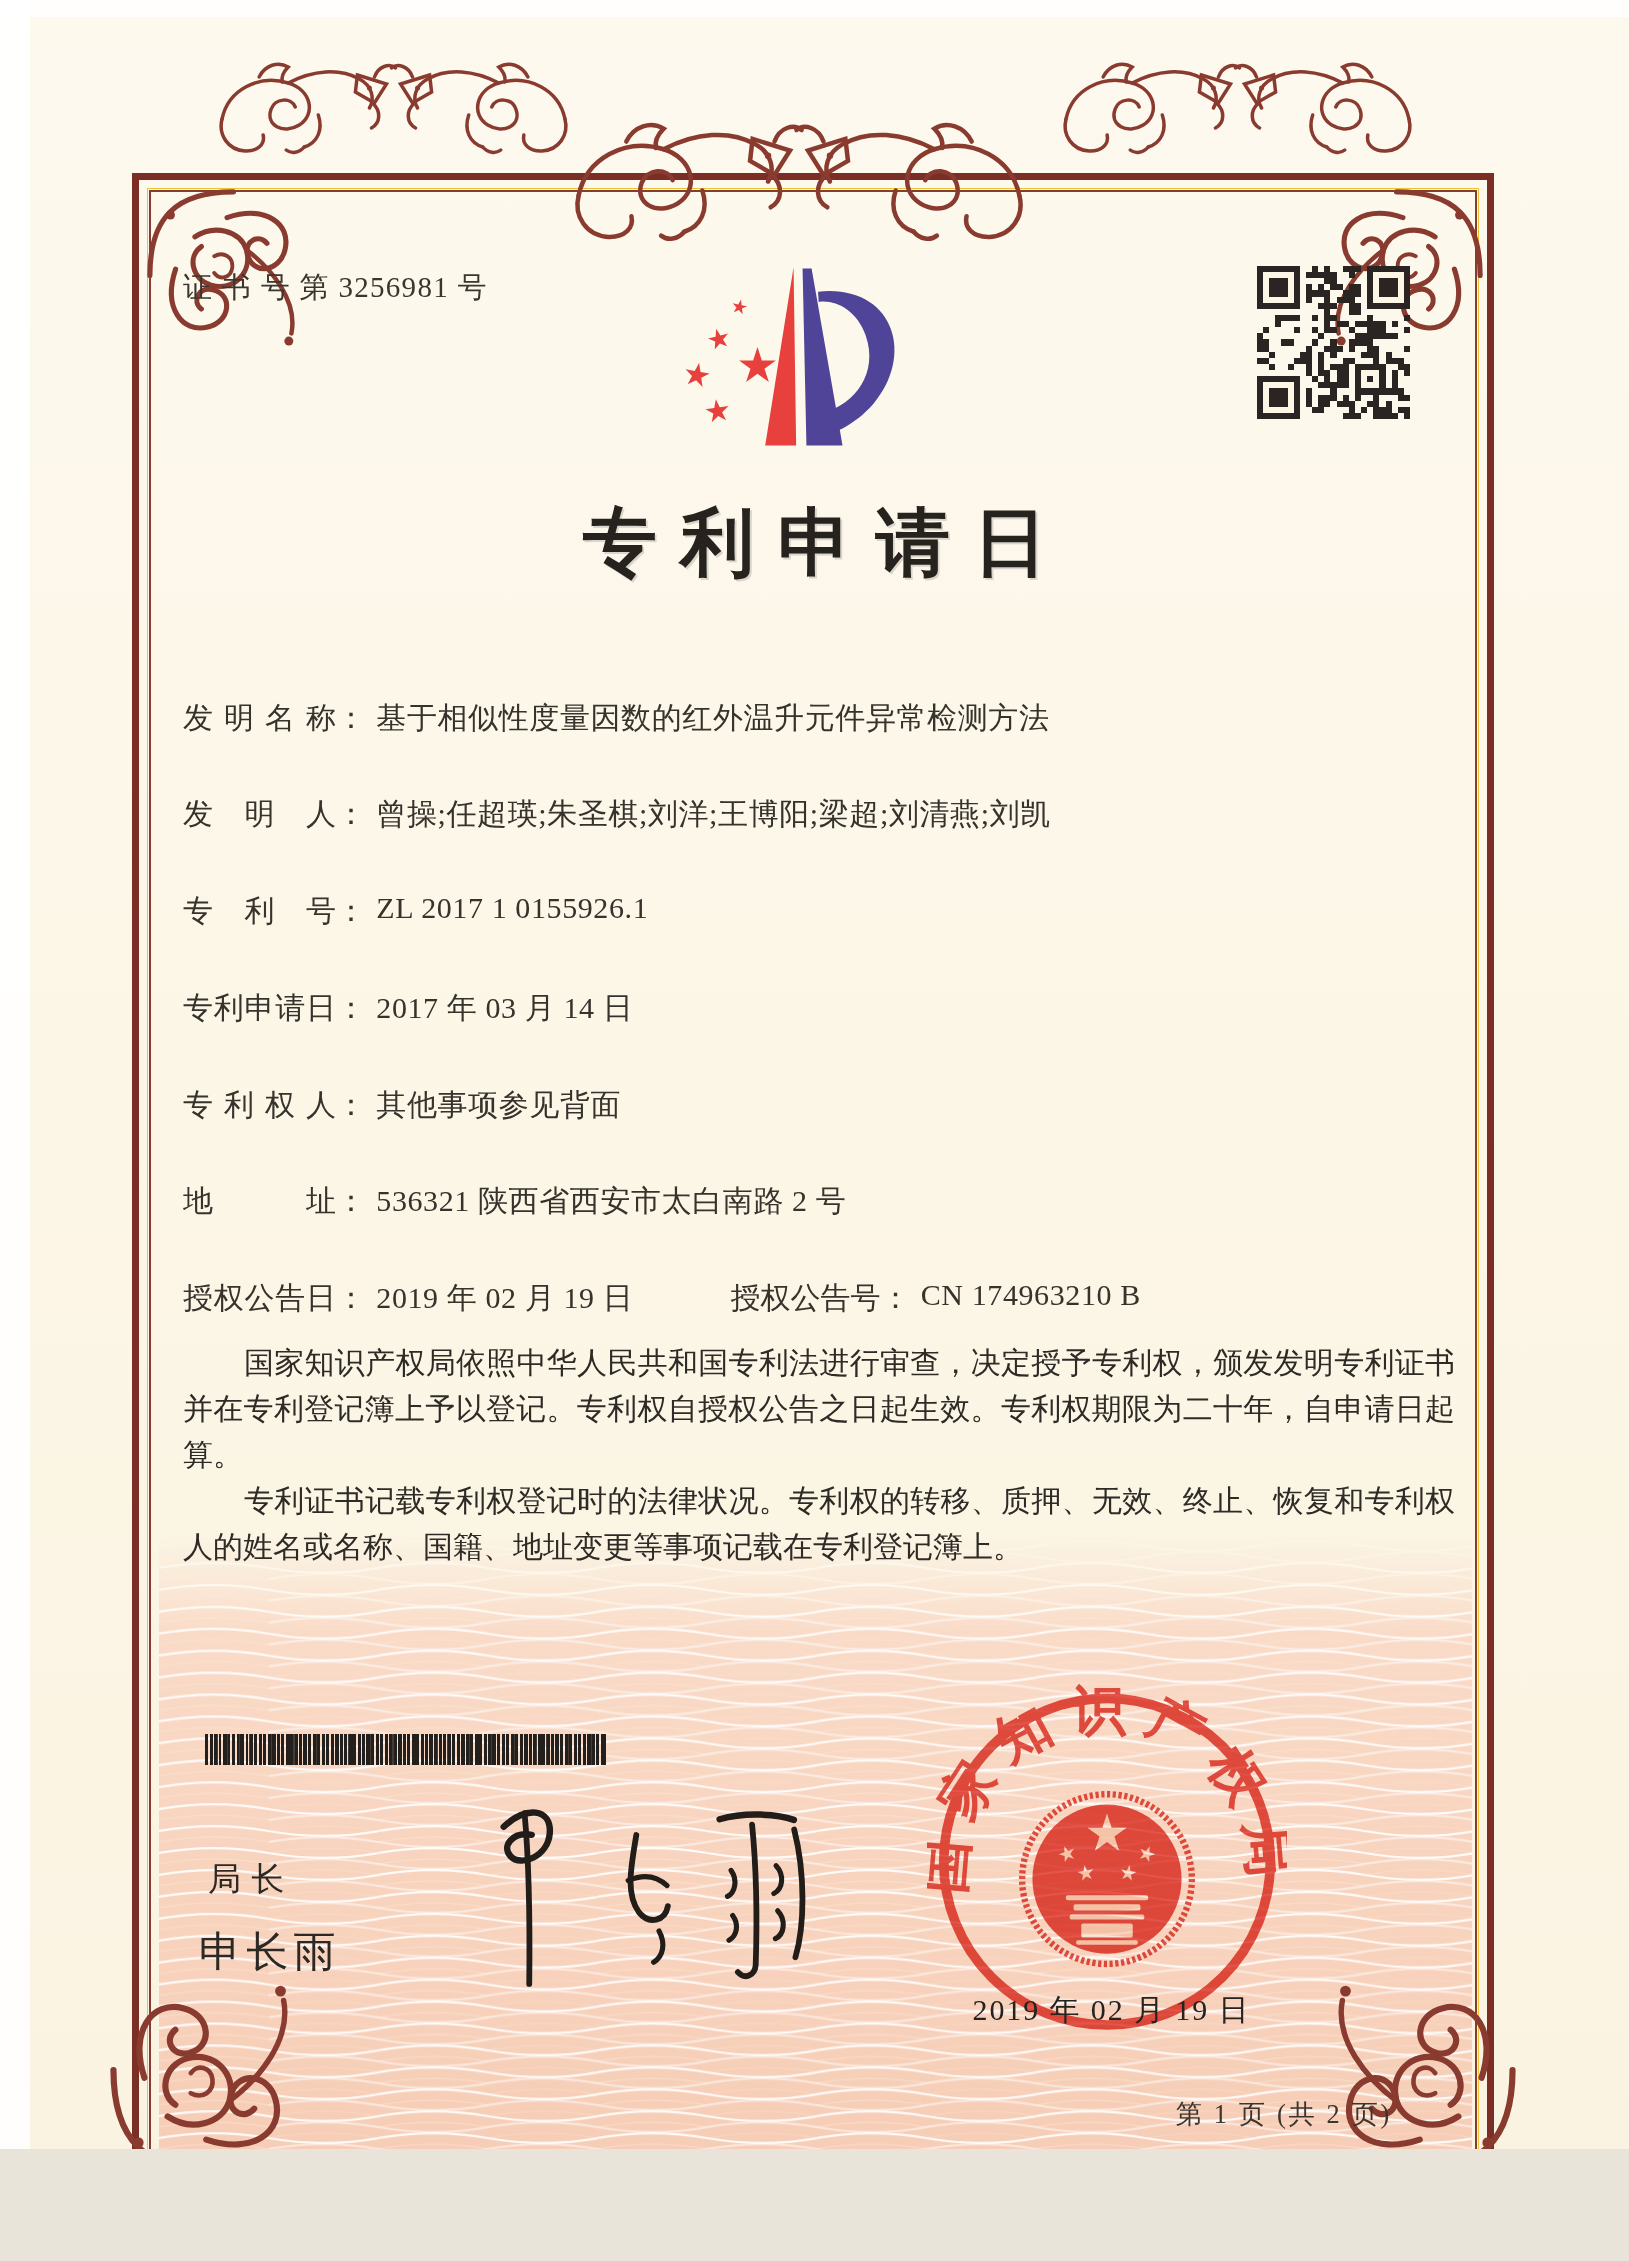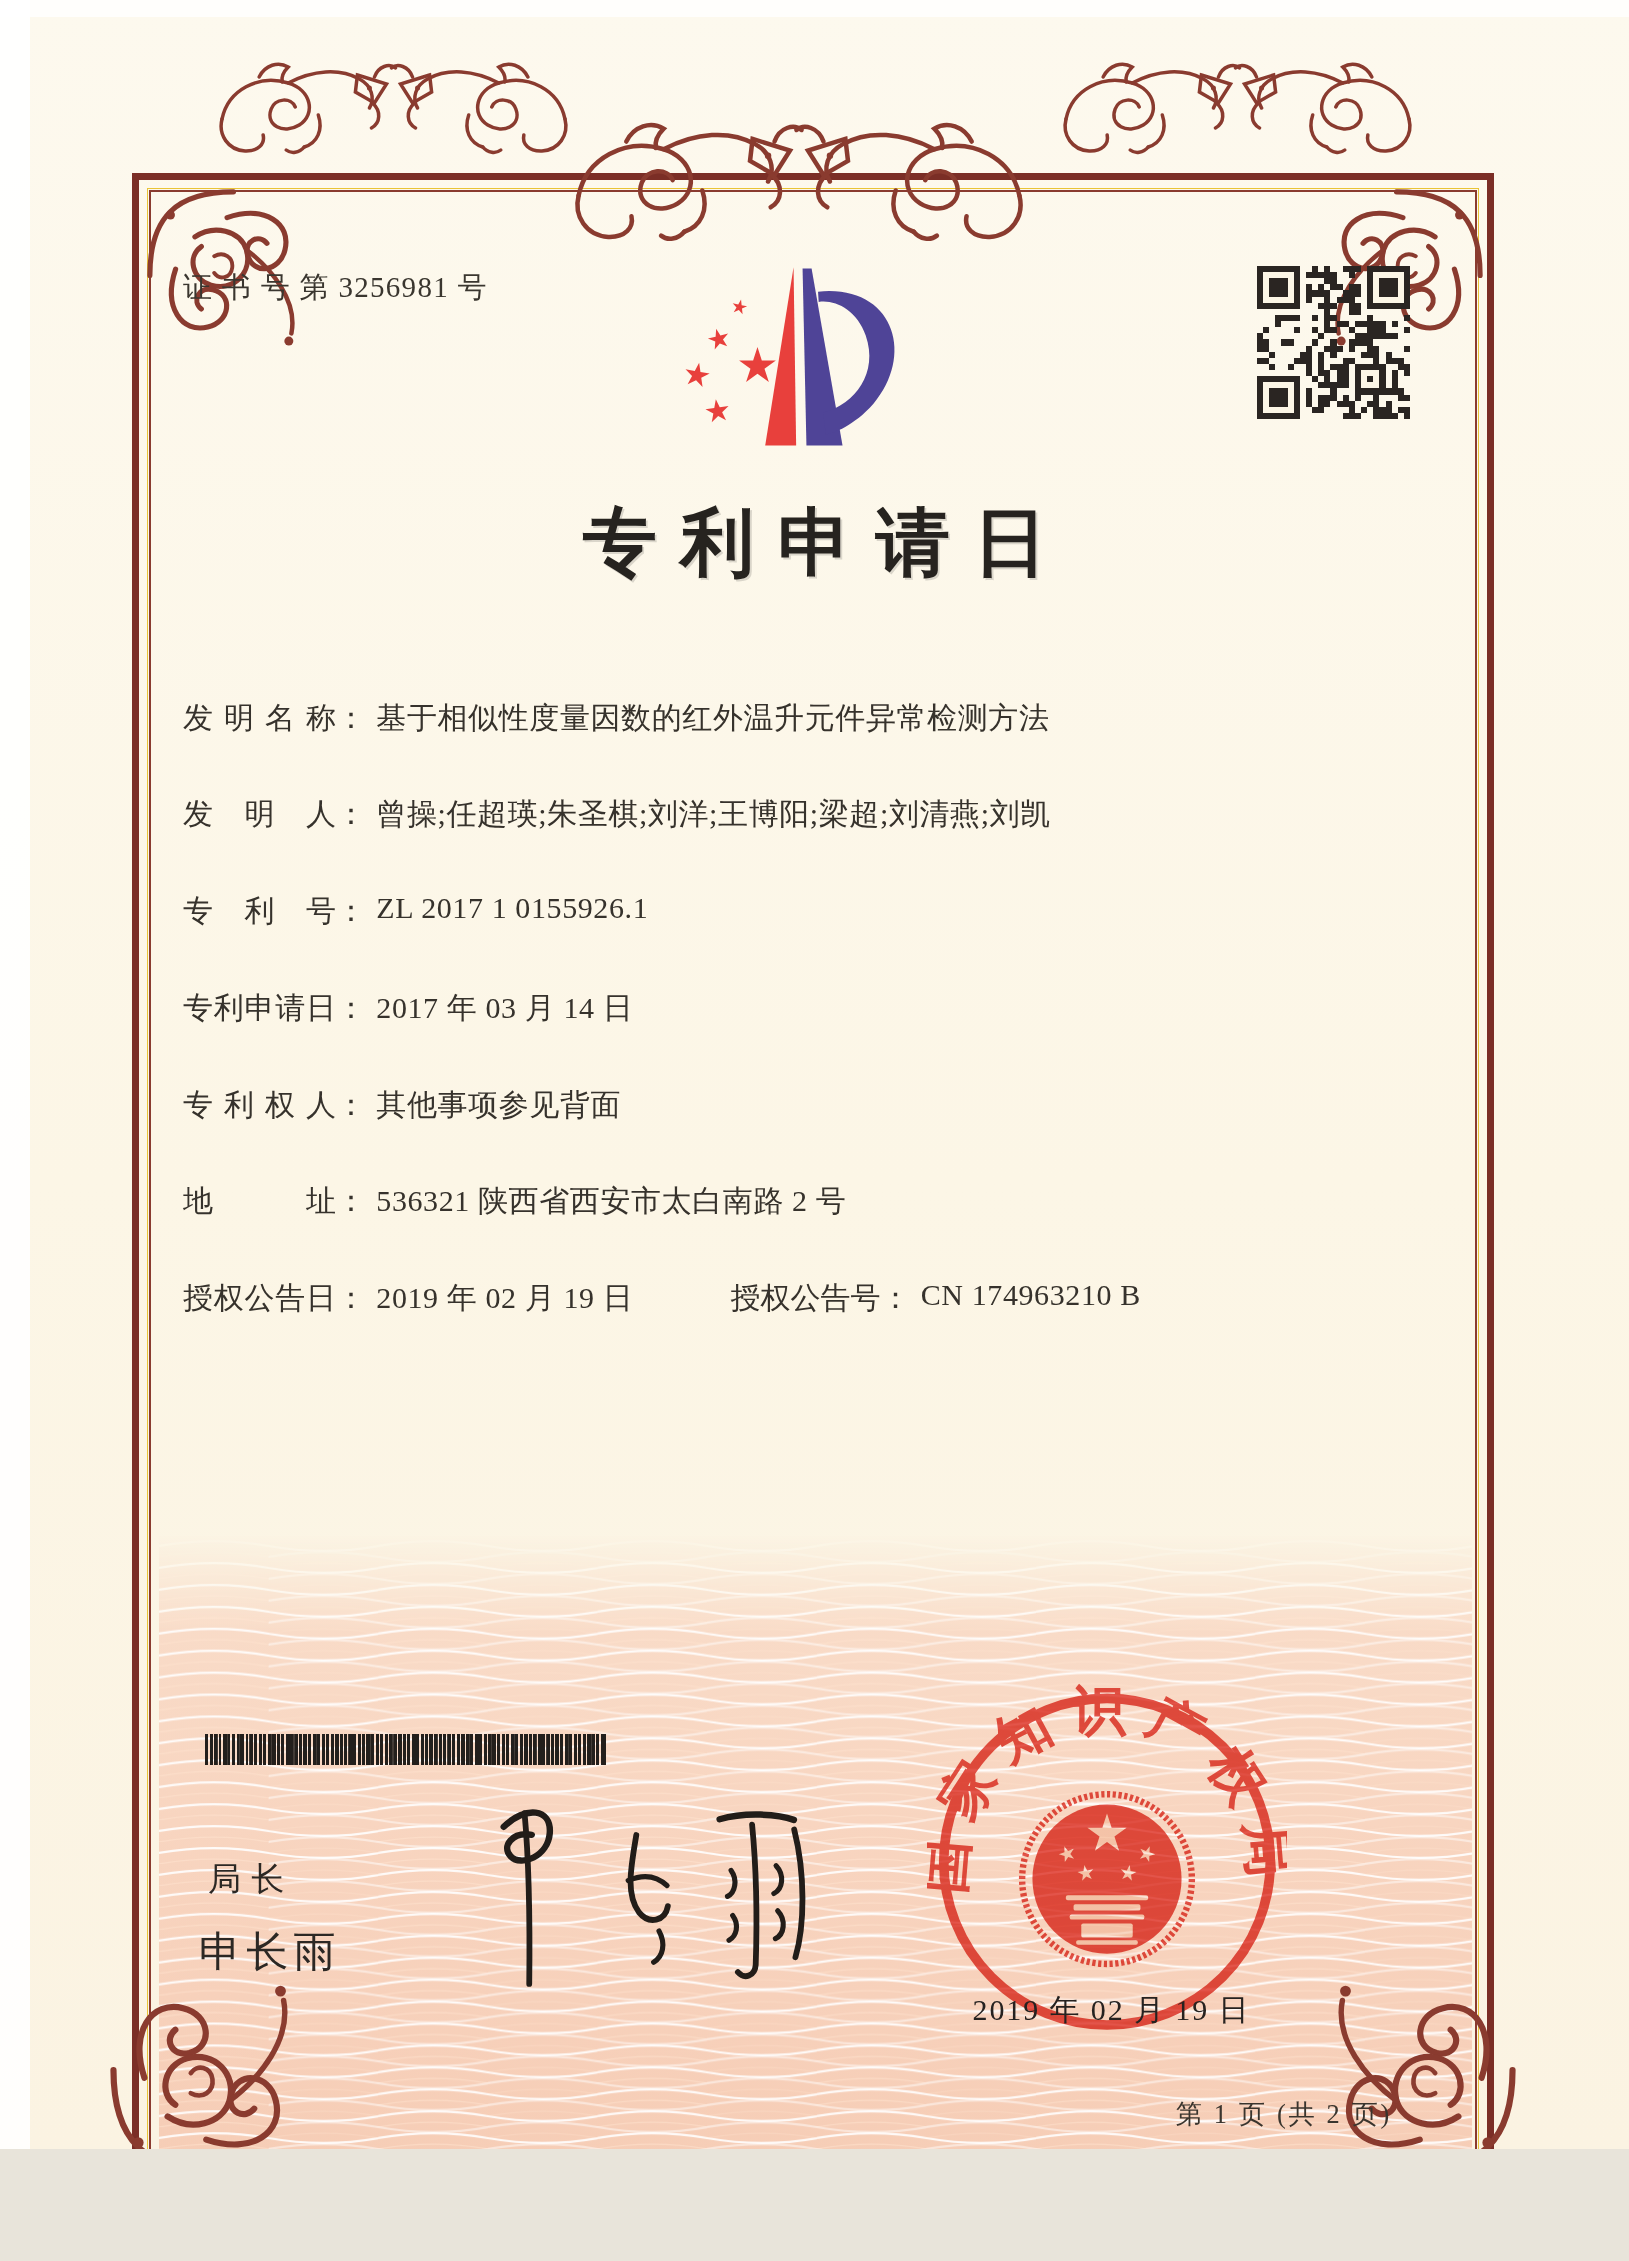--- a/index.html
+++ b/index.html
@@ -410,20 +410,24 @@
   <div class="field-row" style="top:1085px">
     <span class="flabel">专利权人</span><span class="fcolon">：</span><span class="fvalue">其他事项参见背面</span>
   </div>
   <div class="field-row" style="top:1181px">
     <span class="flabel">地址</span><span class="fcolon">：</span><span class="fvalue">536321 陕西省西安市太白南路 2 号</span>
   </div>
   <div class="field-row" style="top:1278px">
     <span class="flabel">授权公告日</span><span class="fcolon">：</span><span class="fvalue">2019 年 02 月 19 日</span><span class="fgroup2"><span>授权公告号</span><span class="fcolon">：</span><span class="fvalue">CN 174963210 B</span></span>
   </div>
 
+  <div class="paras">
+    <p>国家知识产权局依照中华人民共和国专利法进行审查，决定授予专利权，颁发发明专利证书并在专利登记簿上予以登记。专利权自授权公告之日起生效。专利权期限为二十年，自申请日起算。</p>
+    <p>专利证书记载专利权登记时的法律状况。专利权的转移、质押、无效、终止、恢复和专利权人的姓名或名称、国籍、地址变更等事项记载在专利登记簿上。</p>
+  </div>
 
   <div class="barcode"></div>
 
   <div class="officer-title">局长</div>
   <div class="officer-name">申长雨</div>
 
   <svg class="signature" viewBox="0 0 580 310" fill="none" stroke="#221d19" stroke-linecap="round">
     <path d="M95,40 C130,8 170,14 166,52 C162,88 120,104 104,86 C90,70 108,48 138,54" stroke-width="10"></path>
     <path d="M128,20 C132,90 130,200 126,285" stroke-width="9"></path>
     <path d="M300,60 C290,110 280,150 300,180 C315,200 340,195 345,172" stroke-width="9"></path>

